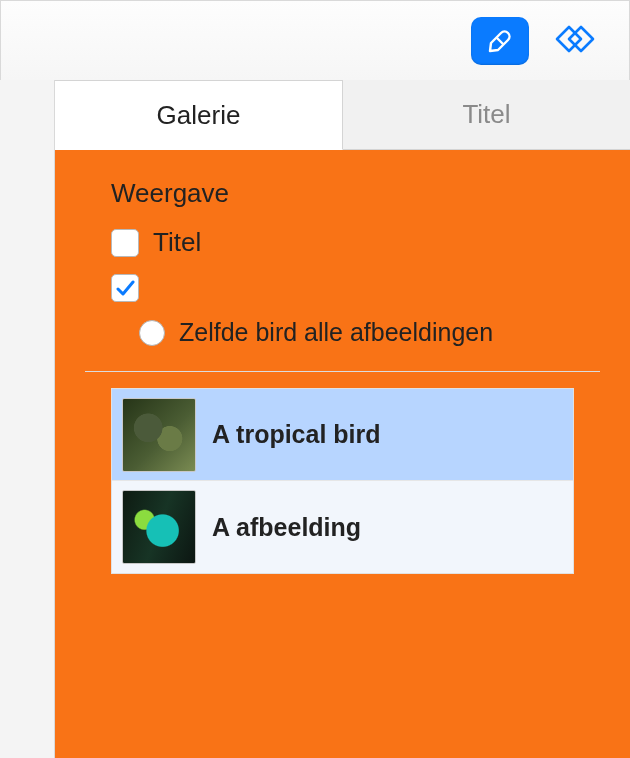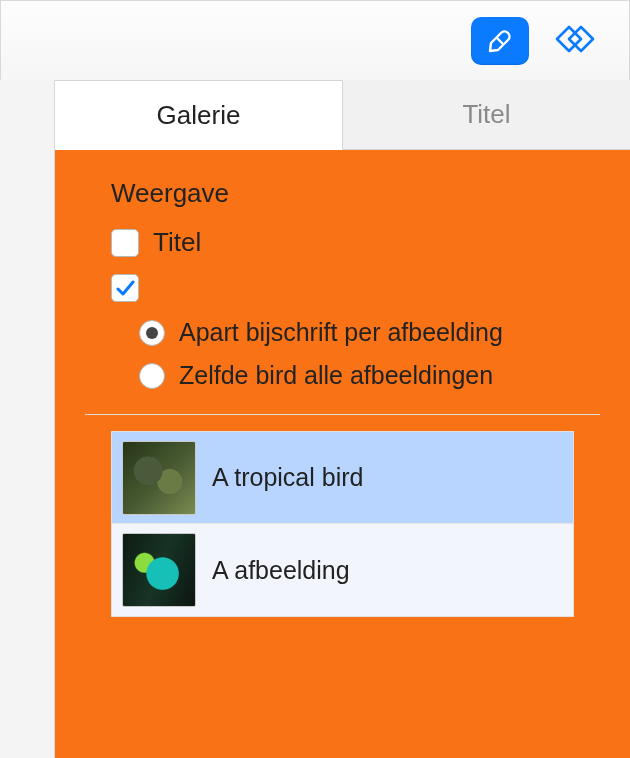--- a/index.html
+++ b/index.html
@@ -87,20 +87,21 @@
 
   .list{
     margin:16px 56px 0 56px;
     border:1px solid #e1e1e1;
   }
   .list-item{
     display:flex; align-items:center; gap:16px;
     height:92px; padding:0 10px;
     background:#f2f6fc; border-bottom:1px solid #e6e6e6;
     cursor:pointer;
+    font-weight:bold;
   }
   .list-item:last-child{border-bottom:none;}
   .list-item.selected{ background:#b7d5ff;}
   .thumb{
     width:74px; height:74px; border:1px solid #c8c8c8; border-radius:2px;
     background-size:cover; background-position:center;
   }
   .thumb.parrot{
     background:
       radial-gradient(circle at 35% 40%, #4b5a3a 0 22%, transparent 23%),
@@ -160,26 +161,20 @@
     <div class="row">
       <span class="checkbox checked">
         <svg width="20" height="20" viewBox="0 0 20 20">
             <path d="M3 11 L8 16 L18 4" stroke="#0a7bff" stroke-width="3" fill="none" stroke-linecap="round" stroke-linejoin="round"></path>
           </svg>
       </span>
     </div>
 
     <div class="radio-group">
       <div class="radio-row">
-        <span class="radio selected">
-            <span class="dot"></span>
-          </span>
-        <span class="radio-lbl">Apart bijschrift per afbeelding</span>
-      </div>
-      <div class="radio-row">
         <span class="radio"></span>
         <span class="radio-lbl">Zelfde bird alle afbeeldingen</span>
       </div>
     </div>
   </div>
 
   <div class="divider"></div>
 
 
   <div class="list">

